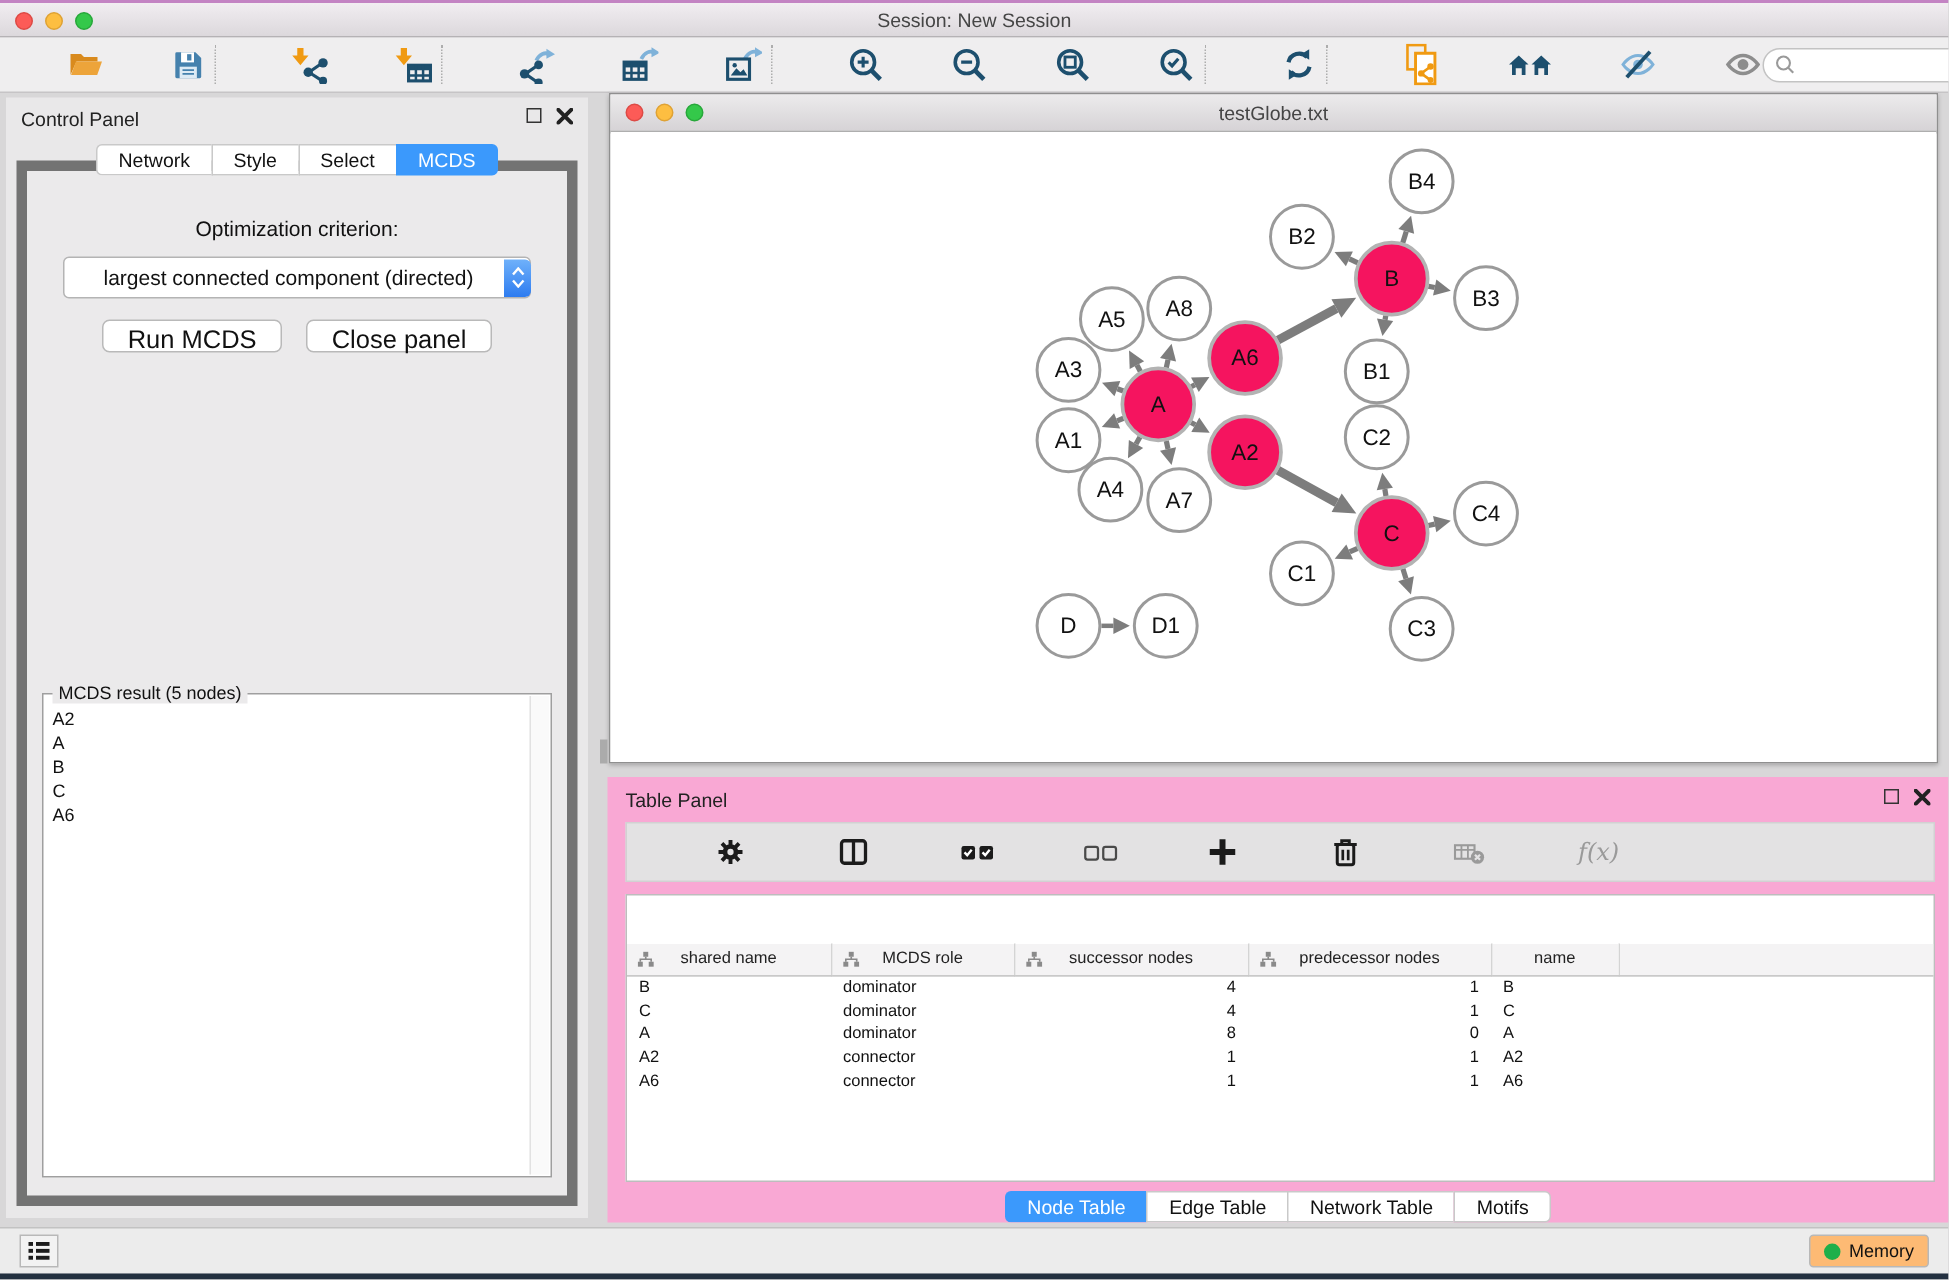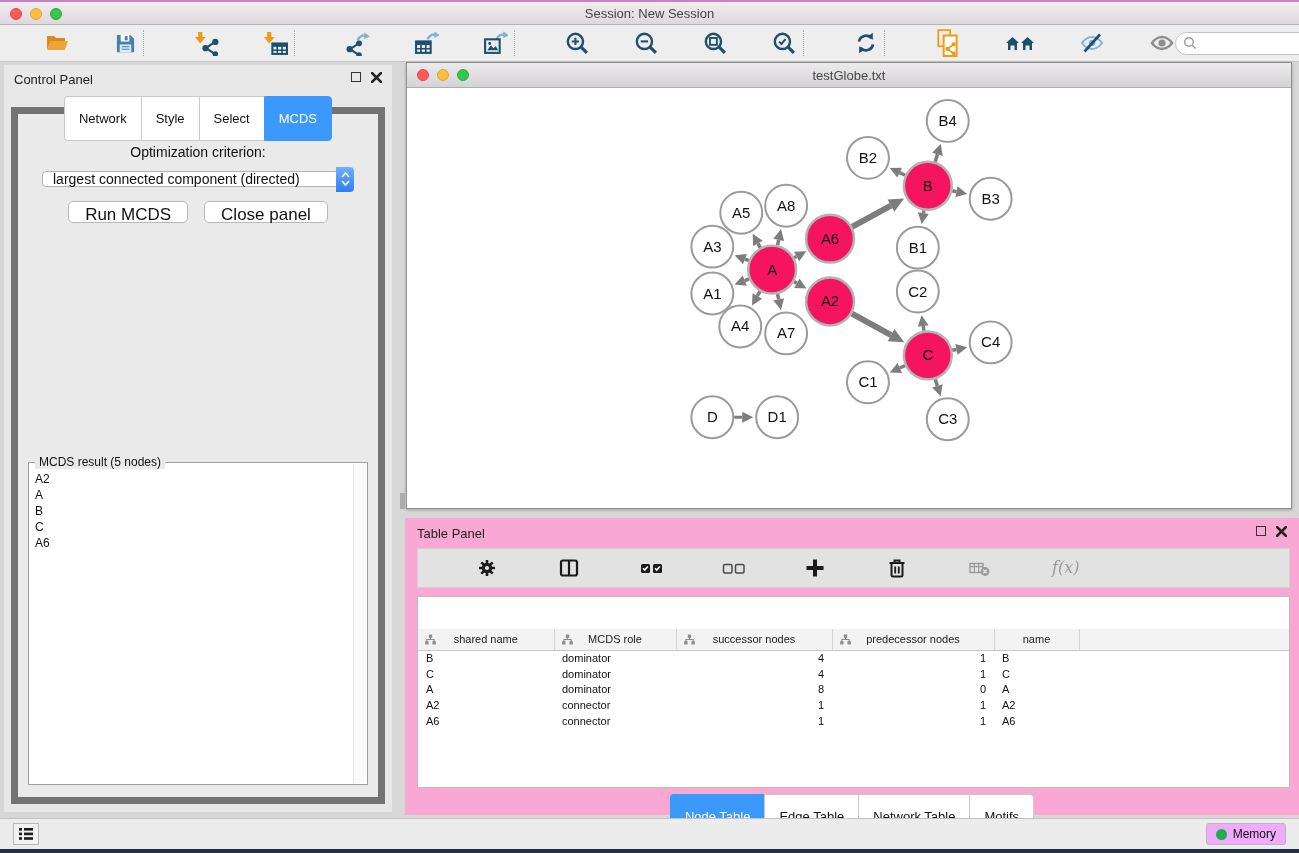--- a/index.html
+++ b/index.html
@@ -33,30 +33,30 @@
 
   
   .workspace { left:0; top:62px; width:1299px; height:756px; background:#d8d7d8; }
 
   
   .control-panel { left:4px; top:3px; width:388px; height:747px; background:#e9e8e9; }
   .panel-head { height:24px; display:flex; align-items:center; padding:0 10px; }
   .panel-title { font-size:13px; color:#222; flex:1; padding-top:4px;}
   .float-ic { width:10px; height:10px; border:1.5px solid #333; margin-right:10px; }
   .tabs-row { position:absolute; left:0; right:0; top:31px; display:flex; justify-content:center; z-index:2;}
-  .tab { font-size:13px; padding:14px 14px; background:#fff; border:1px solid #c9c9c9; color:#111;
+  .tab { font-size:13px; padding:2px 14px; background:#fff; border:1px solid #c9c9c9; color:#111;
     border-right:none; }
   .tab:first-child { border-radius:4px 0 0 4px; }
   .tab:last-child { border-radius:0 4px 4px 0; border-right:1px solid #c9c9c9; }
   .tab.selected { background:#3b99fc; color:#fff; border-color:#3b99fc; }
   .cp-content { position:absolute; left:7px; right:7px; top:42px; bottom:8px;
     background:#ebeaeb; border:7px solid #737373; }
   .opt-label { text-align:center; margin-top:30px; font-size:14px; color:#111; }
-  .criterion { margin:11px auto 0; width:312px; height:16px; background:#fff;
-    border:1px solid #b4b4b4; border-radius:4px; display:flex; align-items:center; }
+  .criterion { margin:11px auto 0; width:312px; height:28px; background:#fff;
+    border:1px solid #b4b4b4; border-radius:4px; display:flex; align-items:center;padding-left:16px; }
   .criterion .val { flex:1; font-size:14px; color:#111; padding-left:10px; white-space:nowrap; }
   .stepper { width:18px; height:25px; margin-right:-1px; border-radius:0 4px 4px 0;
     background:linear-gradient(#6fb1fa,#2e7cf0); display:flex; flex-direction:column;
     align-items:center; justify-content:center; gap:2px; }
   .btn-row { display:flex; justify-content:center; gap:16px; margin-top:14px; }
   .pbtn { background:#fff; border:1px solid #b9b9b9; border-radius:5px; font-size:17px;
     color:#111; padding:3px 16px; height:22px; font-family:"Liberation Sans",sans-serif; }
   .result-box { position:absolute; left:10px; right:10px; top:348px; bottom:12px;
     border:1px solid #9f9f9f; background:#fff; }
   .result-legend { position:absolute; top:-8px; left:6px; background:#ebeaeb; padding:0 4px;
@@ -91,21 +91,21 @@
   table.datatable th .hic { position:absolute; left:7px; top:5px; }
   table.datatable td { height:15.7px; color:#111; padding:0 8px; white-space:nowrap; overflow:hidden; }
   td.num { text-align:right; padding-right:16px; }
   .bottom-tabs { position:absolute; left:0; right:0; top:276px; display:flex; justify-content:center; }
 
   
   .statusbar { left:0; top:818px; width:1299px; height:31px; background:#ececec;
     border-top:1px solid #c2c2c2; display:flex; align-items:center; }
   .status-btn { margin-left:13px; width:26px; height:22px; background:#f2f2f2;
     border:1px solid #b8b8b8; display:flex; align-items:center; justify-content:center; }
-  .memory-btn { margin-left:auto; margin-right:13px; height:22px; background:#f0abfc;
+  .memory-btn { margin-left:auto; margin-right:13px; height:22px; background:#fdba74;
     border:1px solid #b8b8b8; border-radius:3px; display:flex; align-items:center;
     gap:6px; padding:0 9px; font-size:12px; color:#111; }
   .mem-dot { width:11px; height:11px; border-radius:50%; background:#1faf4a; }
   .desktop-strip { left:0; top:849px; width:1299px; height:4px; background:#233040; }
 </style>
 </head>
 <body>
 
 <div class="abs titlebar">
   <div class="lights">

